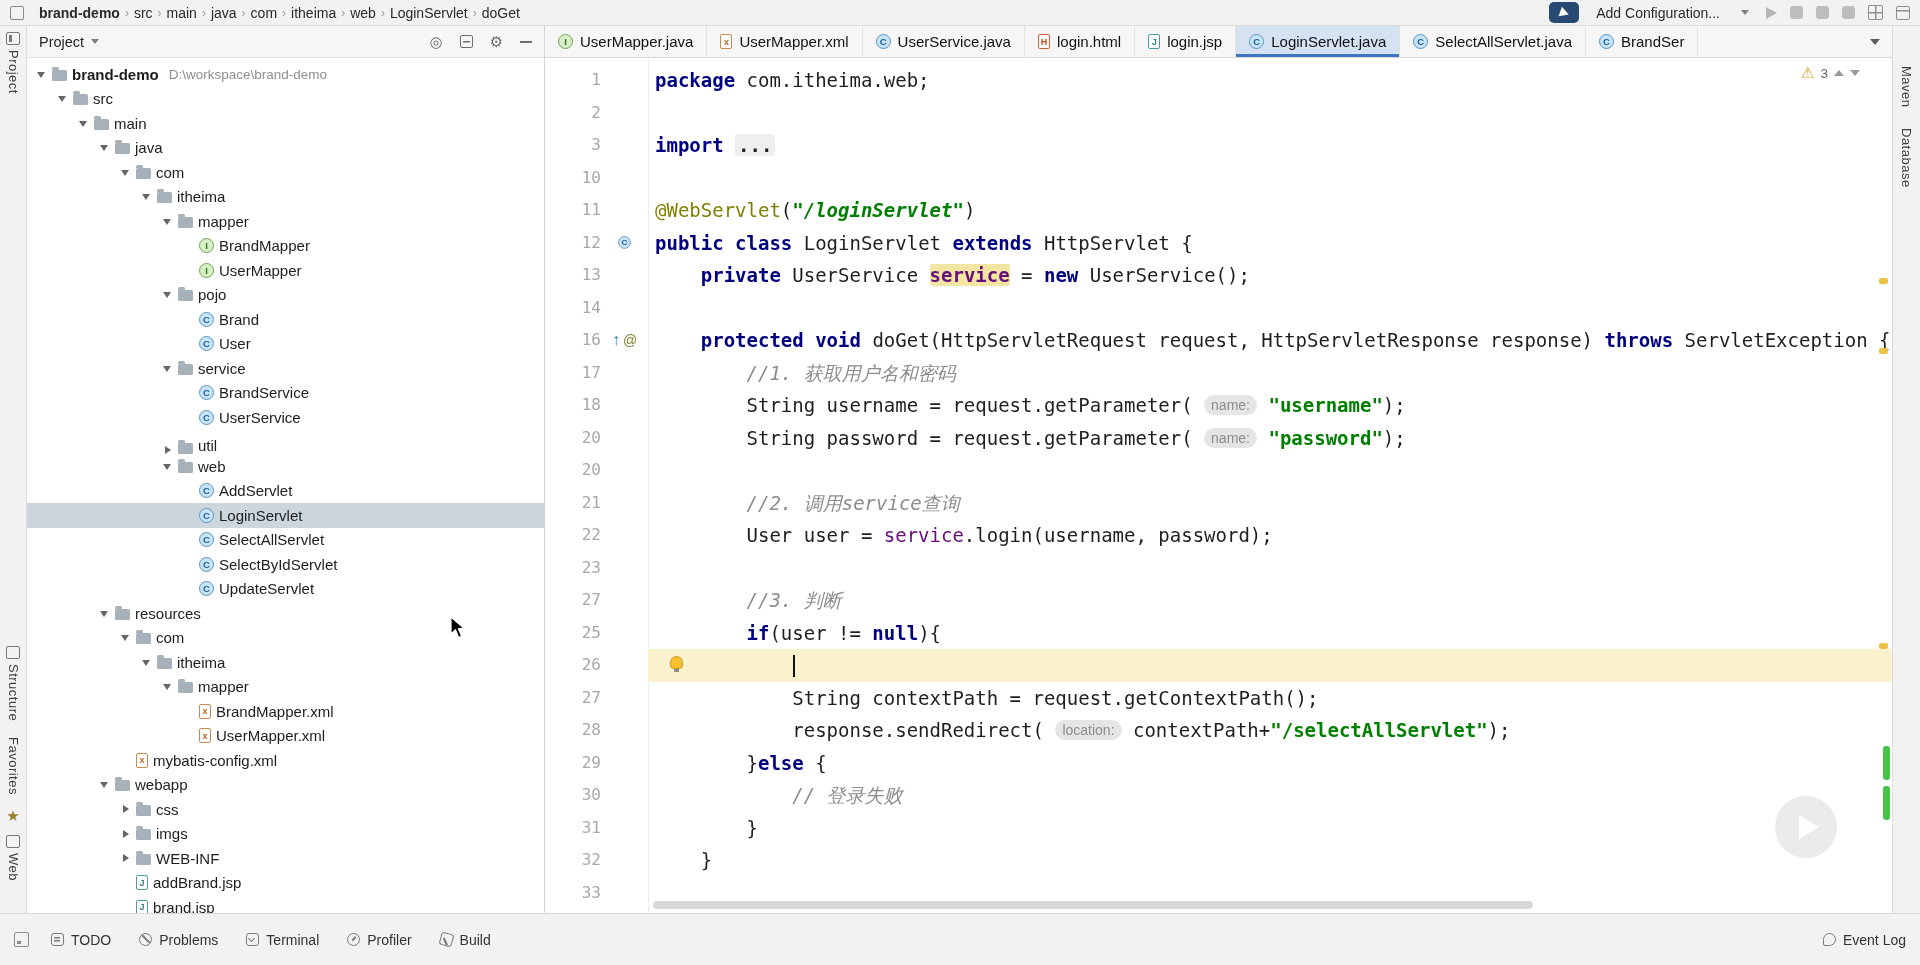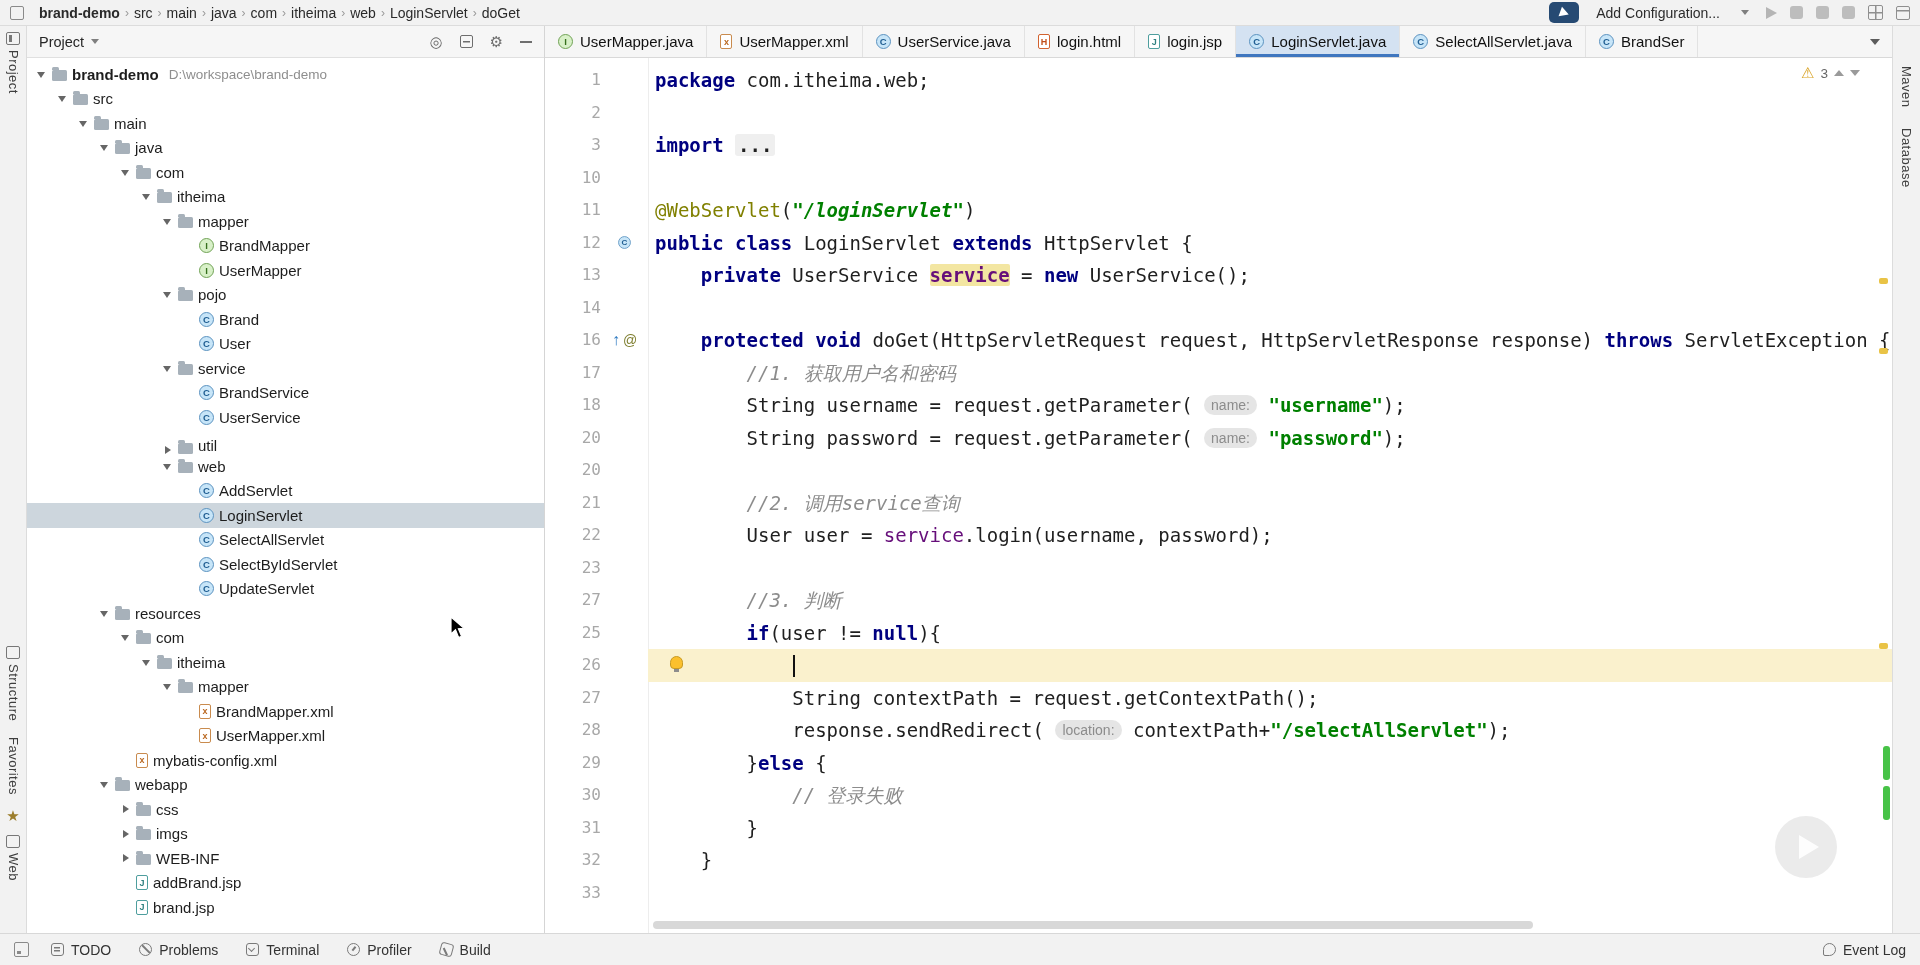--- a/index.html
+++ b/index.html
@@ -108,21 +108,21 @@
 .mini-chev{width:0;height:0;border-left:5px solid transparent;border-right:5px solid transparent}
 .mini-chev.up{border-bottom:6px solid #9A9A9A}
 .mini-chev.down{border-top:6px solid #9A9A9A}
 .stripe-mark{position:absolute;right:4px;width:9px;height:6px;border-radius:2px;background:#E9C346;z-index:3}
 .green-thumb{position:absolute;right:2px;width:7px;border-radius:3px;background:#47C347;z-index:3}
 .hscroll{position:absolute;bottom:4px;left:108px;width:880px;height:8px;background:#D8D8D8;border-radius:4px;z-index:3}
 .watermark{position:absolute;right:55px;bottom:55px;width:62px;height:62px;background:rgba(225,225,225,.65);border-radius:50%;display:flex;align-items:center;justify-content:center;z-index:4}
 .watermark::after{content:"";width:0;height:0;border-left:20px solid rgba(255,255,255,.9);border-top:12px solid transparent;border-bottom:12px solid transparent;margin-left:6px}
 
 
-.status-bar{height:32px;flex:none;background:#F2F2F2;border-top:1px solid #D8D8D8;display:flex;align-items:center;padding:0 14px;font-size:14px;color:#333}
+.status-bar{height:52px;flex:none;background:#F2F2F2;border-top:1px solid #D8D8D8;display:flex;align-items:center;padding:0 14px;font-size:14px;color:#333}
 .corner-ic{width:15px;height:15px;border:1.5px solid #8A8A8A;border-radius:2px;background:linear-gradient(#8A8A8A,#8A8A8A) 2px 8px/4px 3px no-repeat;margin-right:22px;flex:none}
 .status-left,.status-right{display:flex;align-items:center;gap:28px}
 .status-right{margin-left:auto}
 .sitem{display:flex;align-items:center;gap:7px}
 .sic{width:13px;height:13px;flex:none;border:1.5px solid #7A7A7A;border-radius:3px;position:relative}
 .sic-todo{background:linear-gradient(#7A7A7A,#7A7A7A) 2px 3px/6px 1.5px no-repeat,linear-gradient(#7A7A7A,#7A7A7A) 2px 6px/6px 1.5px no-repeat}
 .sic-problems{border-radius:50%;overflow:hidden}
 .sic-problems::after{content:"";position:absolute;left:-3px;top:4px;width:18px;height:1.5px;background:#7A7A7A;transform:rotate(45deg)}
 .sic-terminal::after{content:"";position:absolute;left:2px;top:2px;width:4px;height:4px;border-left:1.5px solid #7A7A7A;border-bottom:1.5px solid #7A7A7A;transform:rotate(-45deg)}
 .sic-profiler{border-radius:50%}

